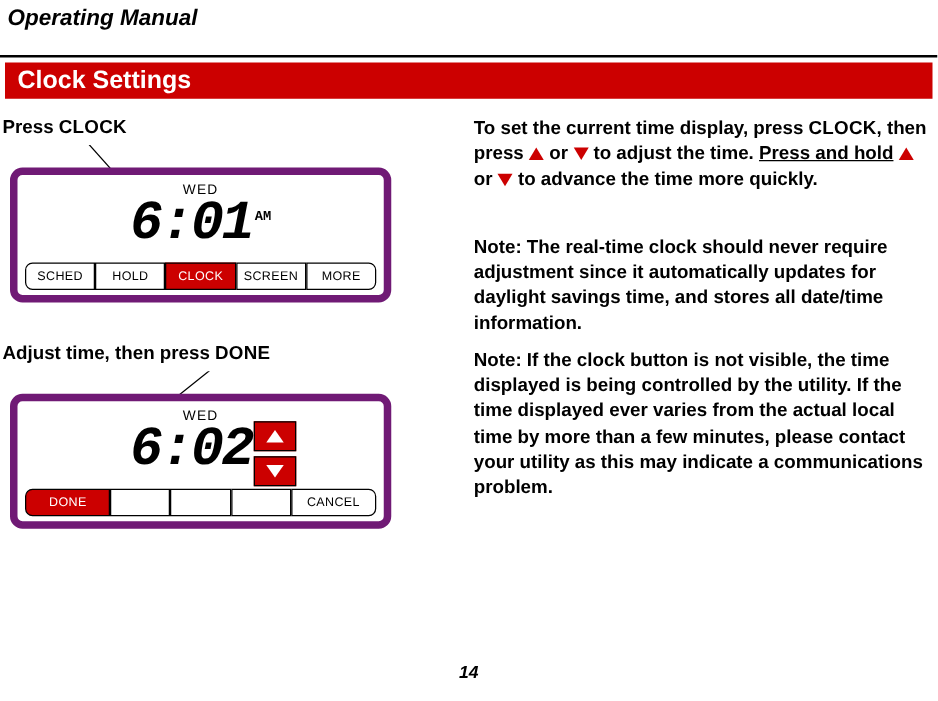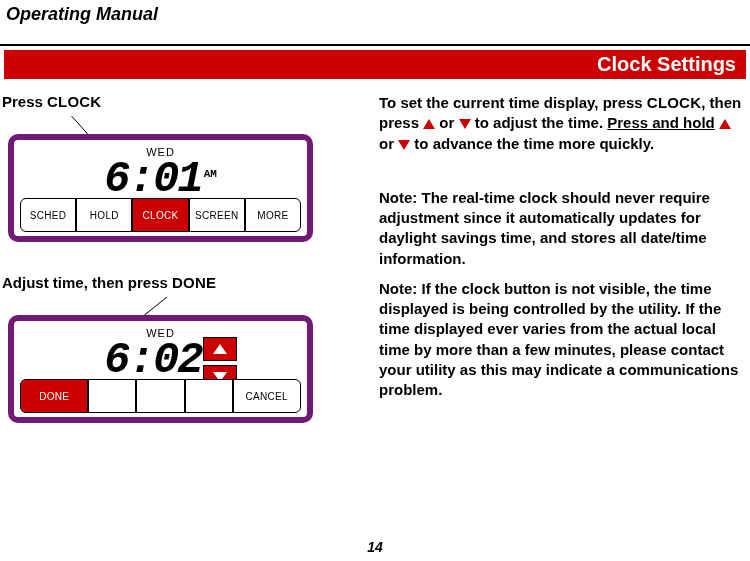--- a/index.html
+++ b/index.html
@@ -22,21 +22,20 @@
     border-bottom: 2px solid #000;
     margin-bottom: 4px;
   }
   .section-bar {
     background: #c00;
     color: #fff;
     font-weight: bold;
     font-size: 20px;
     padding: 3px 10px;
     margin: 0 4px 14px 4px;
-    text-align: right;
   }
   .content {
     display: flex;
     gap: 32px;
     padding: 0 2px;
     justify-content: center;
   }
   .left-col {
     width: 345px;
     flex-shrink: 0;
@@ -102,21 +101,21 @@
     letter-spacing: 0;
   }
   .btn-row {
     position: absolute;
     bottom: 4px; left: 6px; right: 6px;
     display: flex;
     gap: 0;
   }
   .soft-btn {
     flex: 1;
-    height: 34px;
+    height: 22px;
     border: 1px solid #000;
     background: #fff;
     font-size: 10px;
     font-family: "Arial Narrow", Arial, sans-serif;
     display: flex;
     align-items: center;
     justify-content: center;
     letter-spacing: 0.3px;
   }
   .soft-btn.red { background: #c00; color: #fff; border-color: #000; }
@@ -132,21 +131,21 @@
     width: 34px; height: 24px;
     background: #c00;
     border: 1px solid #000;
     display: flex; align-items: center; justify-content: center;
     margin-bottom: 4px;
   }
   .arrow-btn .au { width:0;height:0;border-left:7px solid transparent;border-right:7px solid transparent;border-bottom:10px solid #fff; }
   .arrow-btn .ad { width:0;height:0;border-left:7px solid transparent;border-right:7px solid transparent;border-top:10px solid #fff; }
   .page-num {
     position: absolute;
-    bottom: 6px;
+    bottom: 16px;
     left: 0; right: 0;
     text-align: center;
     font-style: italic;
     font-weight: bold;
     font-size: 14px;
   }
 </style>
 </head>
 <body>
 

